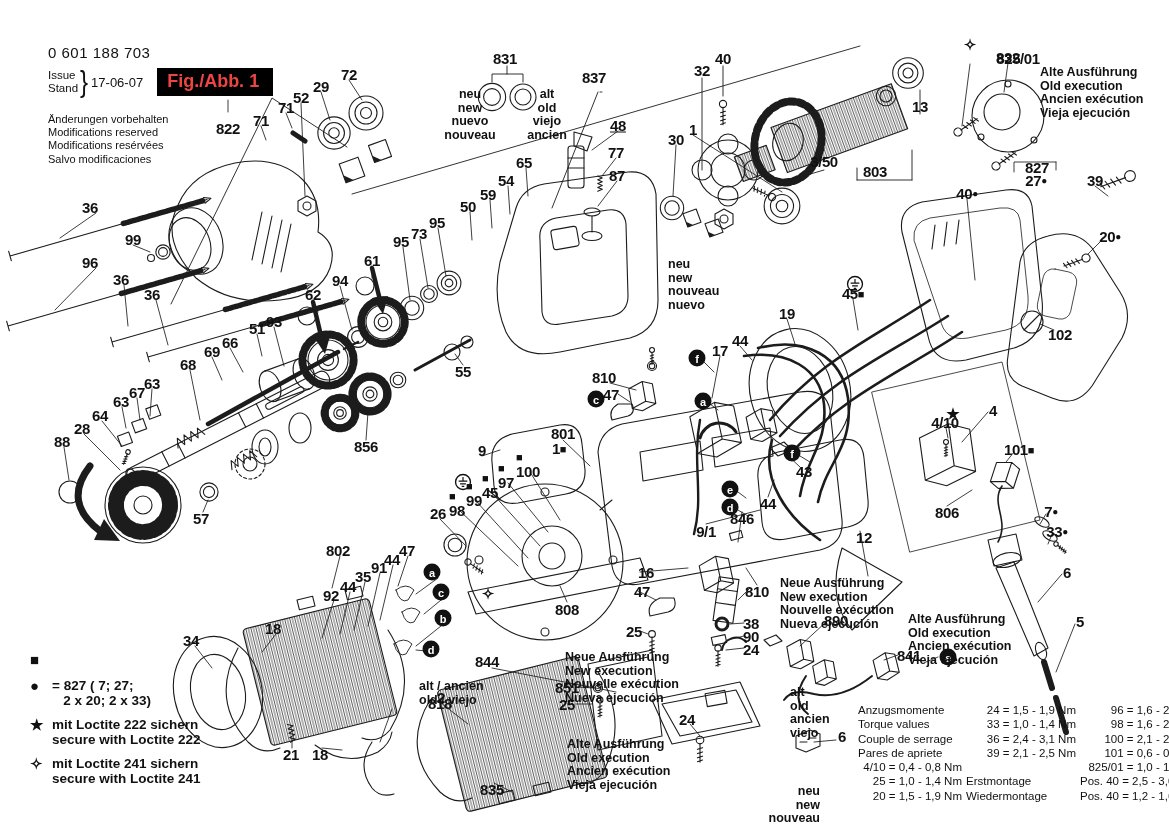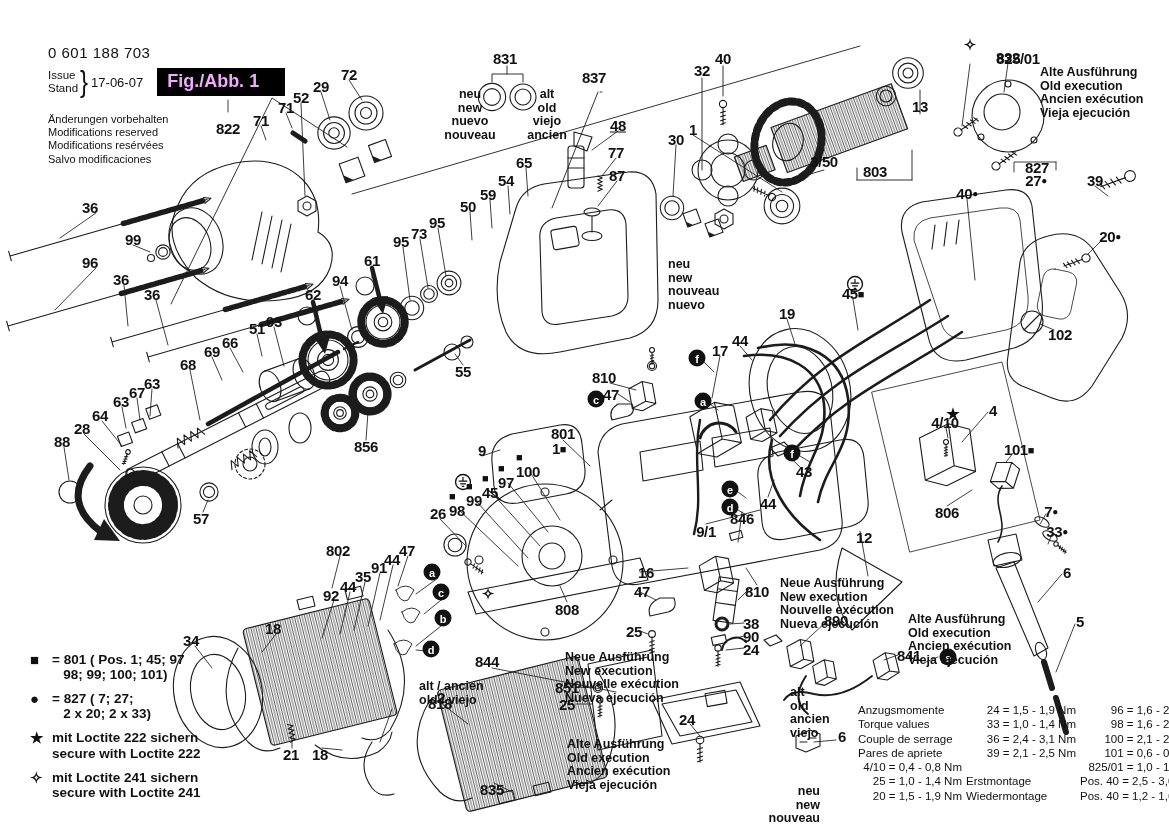--- a/index.html
+++ b/index.html
@@ -7,21 +7,21 @@
         font-family:"Liberation Sans",sans-serif;color:#111;}
   svg.art{position:absolute;left:0;top:0;}
   svg.art *{vector-effect:non-scaling-stroke;}
   
   .hdr{position:absolute;left:48px;top:44px;}
   .pn{font-size:15px;letter-spacing:.5px;}
   .issrow{display:flex;align-items:center;margin-top:4px;height:34px;}
   .islab{font-size:11.5px;line-height:1.15;}
   .brace{font-size:30px;font-weight:400;margin:0 2px 0 1px;transform:scaleX(.8);}
   .date{font-size:13px;margin-right:14px;}
-  .figbox{background:#000;color:#f0abfc;font-weight:700;font-size:18px;padding:3px 26px 4px 10px;white-space:nowrap;}
+  .figbox{background:#000;color:#ef4444;font-weight:700;font-size:18px;padding:3px 14px 4px 10px;white-space:nowrap;}
   .notes{margin-top:14px;font-size:11px;line-height:1.2;}
   
   .pl{position:absolute;transform:translate(-50%,-50%);font-weight:700;font-size:15px;
       letter-spacing:-.4px;white-space:nowrap;line-height:1;}
   .pl .mk{font-size:10px;vertical-align:2px;}
   .pl .mksq{font-size:11px;vertical-align:1px;}
   .pl .above{display:block;font-size:11px;line-height:9px;margin-bottom:2px;}
   
   .rl{position:absolute;transform:translate(-50%,-50%);width:17px;height:17px;border-radius:50%;
       background:#111;color:#fff;font-weight:700;font-size:11px;display:flex;align-items:center;
@@ -598,21 +598,20 @@
         <div class="">neu</div>
         <div class="">new</div>
         <div class="">nouveau</div>
         <div class="">nuevo</div>
       </div>
     </div>
 
   <div class="legend" id="legend">
       <div class="lrow">
         <div class="lsym">■</div>
-        <div class="ltxt"><div class="">= 801 ( Pos. 1; 45; 97</div><div class="">   98; 99; 100; 101)</div></div>
       </div>
       <div class="lrow">
         <div class="lsym">●</div>
         <div class="ltxt"><div class="">= 827 ( 7; 27;</div><div class="">   2 x 20; 2 x 33)</div></div>
       </div>
       <div class="lrow">
         <div class="lsym">★</div>
         <div class="ltxt"><div class="">mit Loctite 222 sichern</div><div class="">secure with Loctite 222</div></div>
       </div>
       <div class="lrow">

